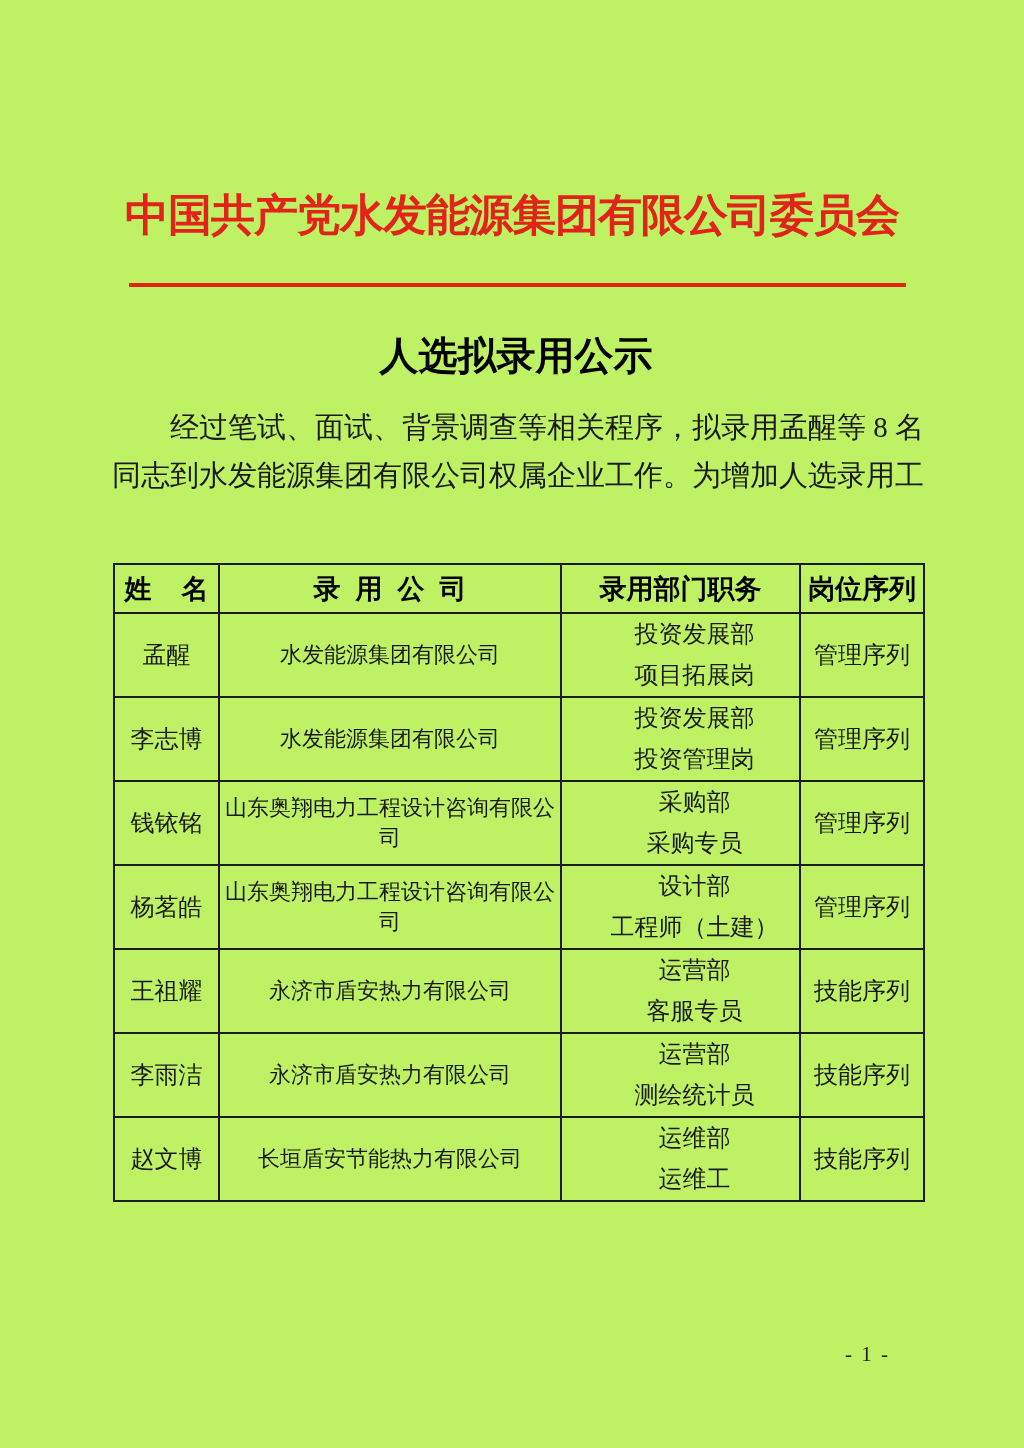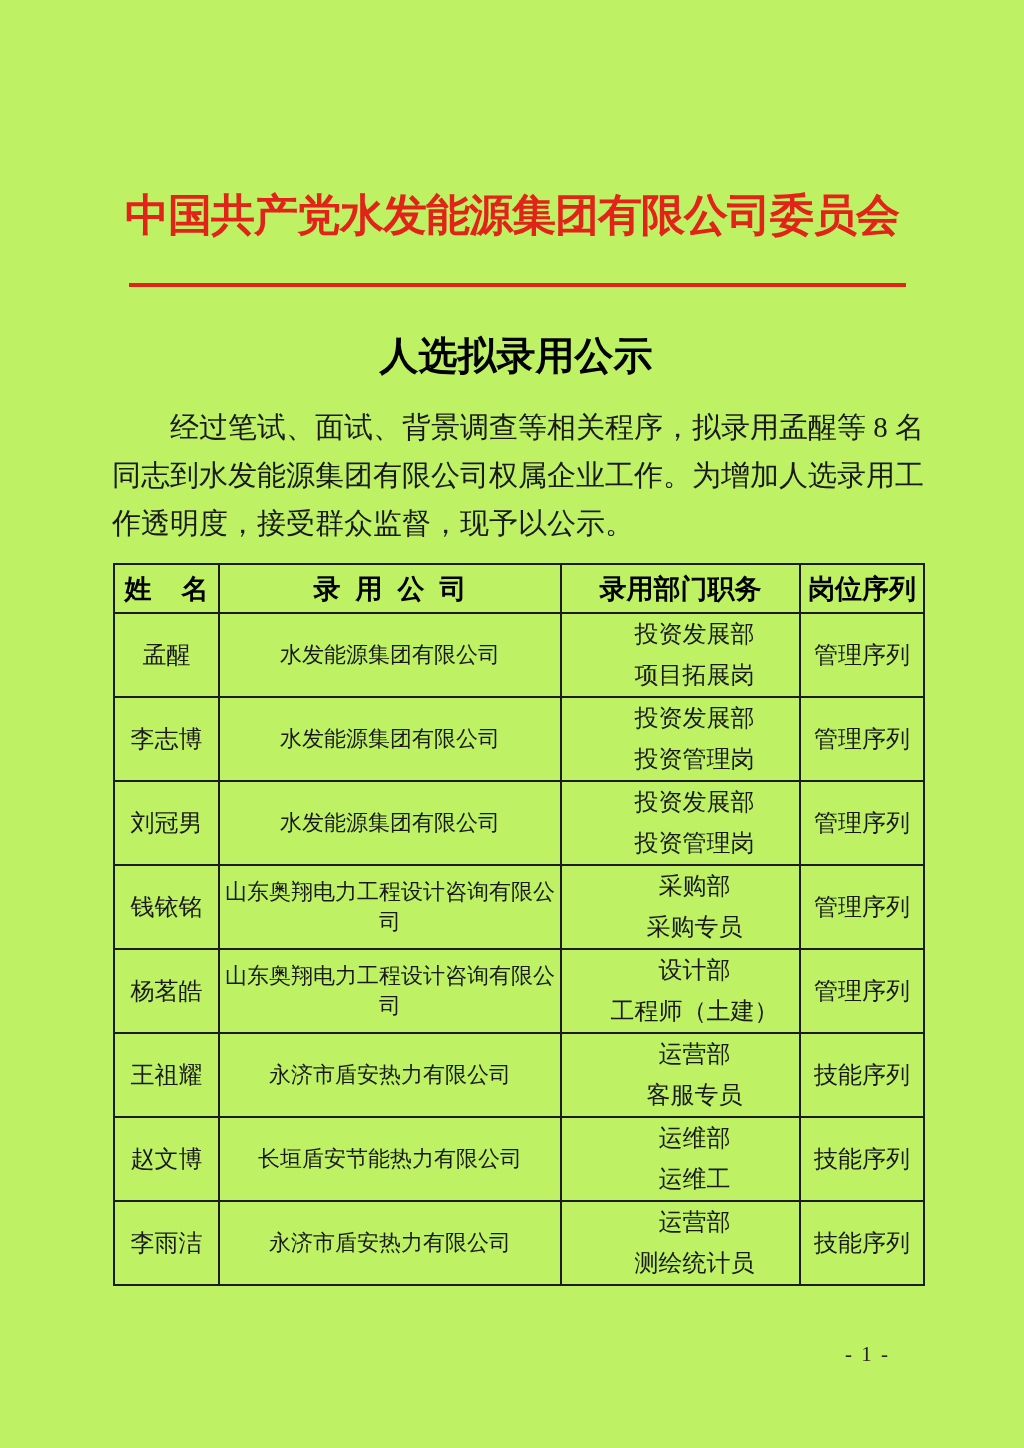--- a/index.html
+++ b/index.html
@@ -102,21 +102,20 @@
 
   <h1 class="org-title">中国共产党水发能源集团有限公司委员会</h1>
 
   <div class="red-rule"></div>
 
   <h2 class="doc-title">人选拟录用公示</h2>
 
   <div class="paragraph">
     <div class="para-line indent">经过笔试、面试、背景调查等相关程序，拟录用孟醒等 8 名</div>
     <div class="para-line">同志到水发能源集团有限公司权属企业工作。为增加人选录用工</div>
-    <div class="para-line">作透明度，接受群众监督，现予以公示。</div>
   </div>
 
   <table class="hire-table">
     <colgroup>
       <col style="width:105px">
       <col style="width:342px">
       <col style="width:239px">
       <col style="width:124px">
     </colgroup>
     <thead>
@@ -142,29 +141,20 @@
   <tr>
     <td class="c-name">李志博</td>
     <td class="c-company">水发能源集团有限公司</td>
     <td class="c-dept">
       <div class="dept-line">投资发展部</div>
       <div class="dept-line">投资管理岗</div>
     </td>
     <td class="c-seq">管理序列</td>
   </tr>
 
-  <tr>
-    <td class="c-name">刘冠男</td>
-    <td class="c-company">水发能源集团有限公司</td>
-    <td class="c-dept">
-      <div class="dept-line">投资发展部</div>
-      <div class="dept-line">投资管理岗</div>
-    </td>
-    <td class="c-seq">管理序列</td>
-  </tr>
 
   <tr>
     <td class="c-name">钱铱铭</td>
     <td class="c-company">山东奥翔电力工程设计咨询有限公司</td>
     <td class="c-dept">
       <div class="dept-line">采购部</div>
       <div class="dept-line">采购专员</div>
     </td>
     <td class="c-seq">管理序列</td>
   </tr>
@@ -183,36 +173,36 @@
     <td class="c-name">王祖耀</td>
     <td class="c-company">永济市盾安热力有限公司</td>
     <td class="c-dept">
       <div class="dept-line">运营部</div>
       <div class="dept-line">客服专员</div>
     </td>
     <td class="c-seq">技能序列</td>
   </tr>
 
   <tr>
+    <td class="c-name">李雨洁</td>
+    <td class="c-company">永济市盾安热力有限公司</td>
+    <td class="c-dept">
+      <div class="dept-line">运营部</div>
+      <div class="dept-line">测绘统计员</div>
+    </td>
+    <td class="c-seq">技能序列</td>
+  </tr>
+
+  <tr>
     <td class="c-name">赵文博</td>
     <td class="c-company">长垣盾安节能热力有限公司</td>
     <td class="c-dept">
       <div class="dept-line">运维部</div>
       <div class="dept-line">运维工</div>
     </td>
     <td class="c-seq">技能序列</td>
   </tr>
-
-  <tr>
-    <td class="c-name">李雨洁</td>
-    <td class="c-company">永济市盾安热力有限公司</td>
-    <td class="c-dept">
-      <div class="dept-line">运营部</div>
-      <div class="dept-line">测绘统计员</div>
-    </td>
-    <td class="c-seq">技能序列</td>
-  </tr>
 </tbody>
   </table>
 
   <div class="page-number">- 1 -</div>
 
 </div>
 
 </body></html>

